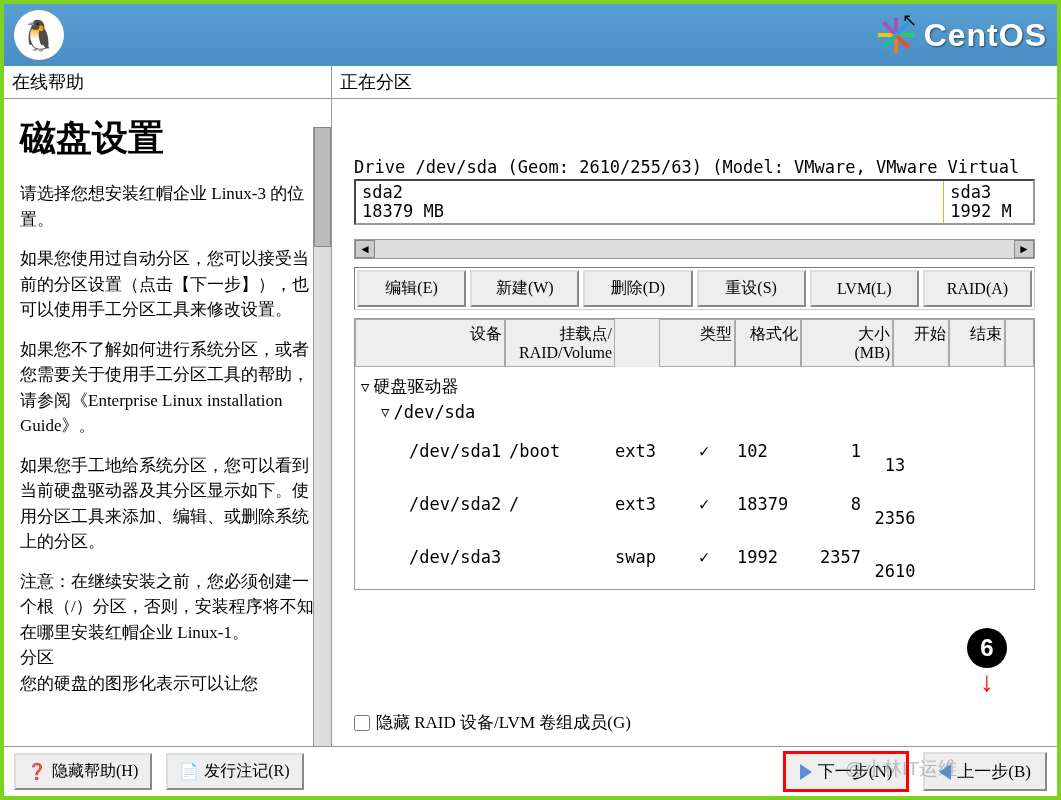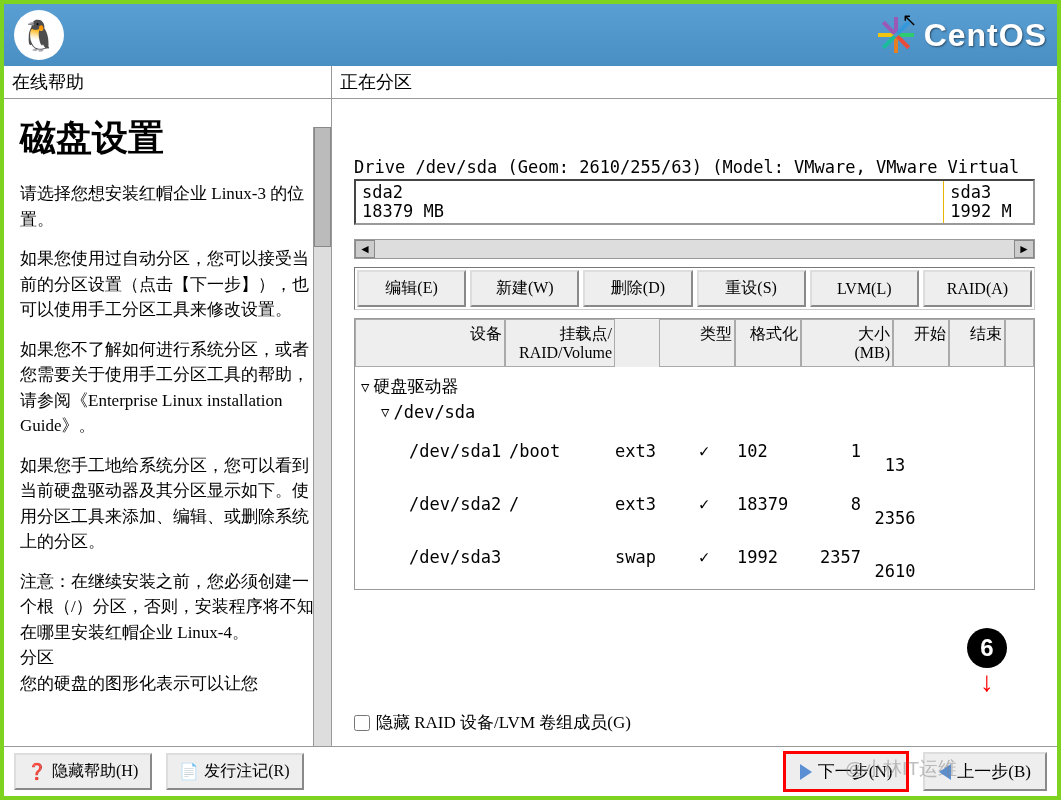--- a/index.html
+++ b/index.html
@@ -91,21 +91,21 @@
 <div class="main">
   <div class="help-panel">
     <div class="panel-title">在线帮助</div>
     <div class="help-wrap">
       <div class="help-content">
         <h1>磁盘设置</h1>
         <p>请选择您想安装红帽企业 Linux-3 的位置。</p>
         <p>如果您使用过自动分区，您可以接受当前的分区设置（点击【下一步】），也可以使用手工分区工具来修改设置。</p>
         <p>如果您不了解如何进行系统分区，或者您需要关于使用手工分区工具的帮助，请参阅《Enterprise Linux installation Guide》。</p>
         <p>如果您手工地给系统分区，您可以看到当前硬盘驱动器及其分区显示如下。使用分区工具来添加、编辑、或删除系统上的分区。</p>
-        <p style="white-space:pre-line">注意：在继续安装之前，您必须创建一个根（/）分区，否则，安装程序将不知在哪里安装红帽企业 Linux-4。
+        <p style="white-space:pre-line">注意：在继续安装之前，您必须创建一个根（/）分区，否则，安装程序将不知在哪里安装红帽企业 Linux-1。
 分区
 您的硬盘的图形化表示可以让您</p>
       </div>
       <div class="help-scrollbar">
         <div class="scroll-thumb"></div>
       </div>
     </div>
   </div>
 
   <div class="right-panel">

